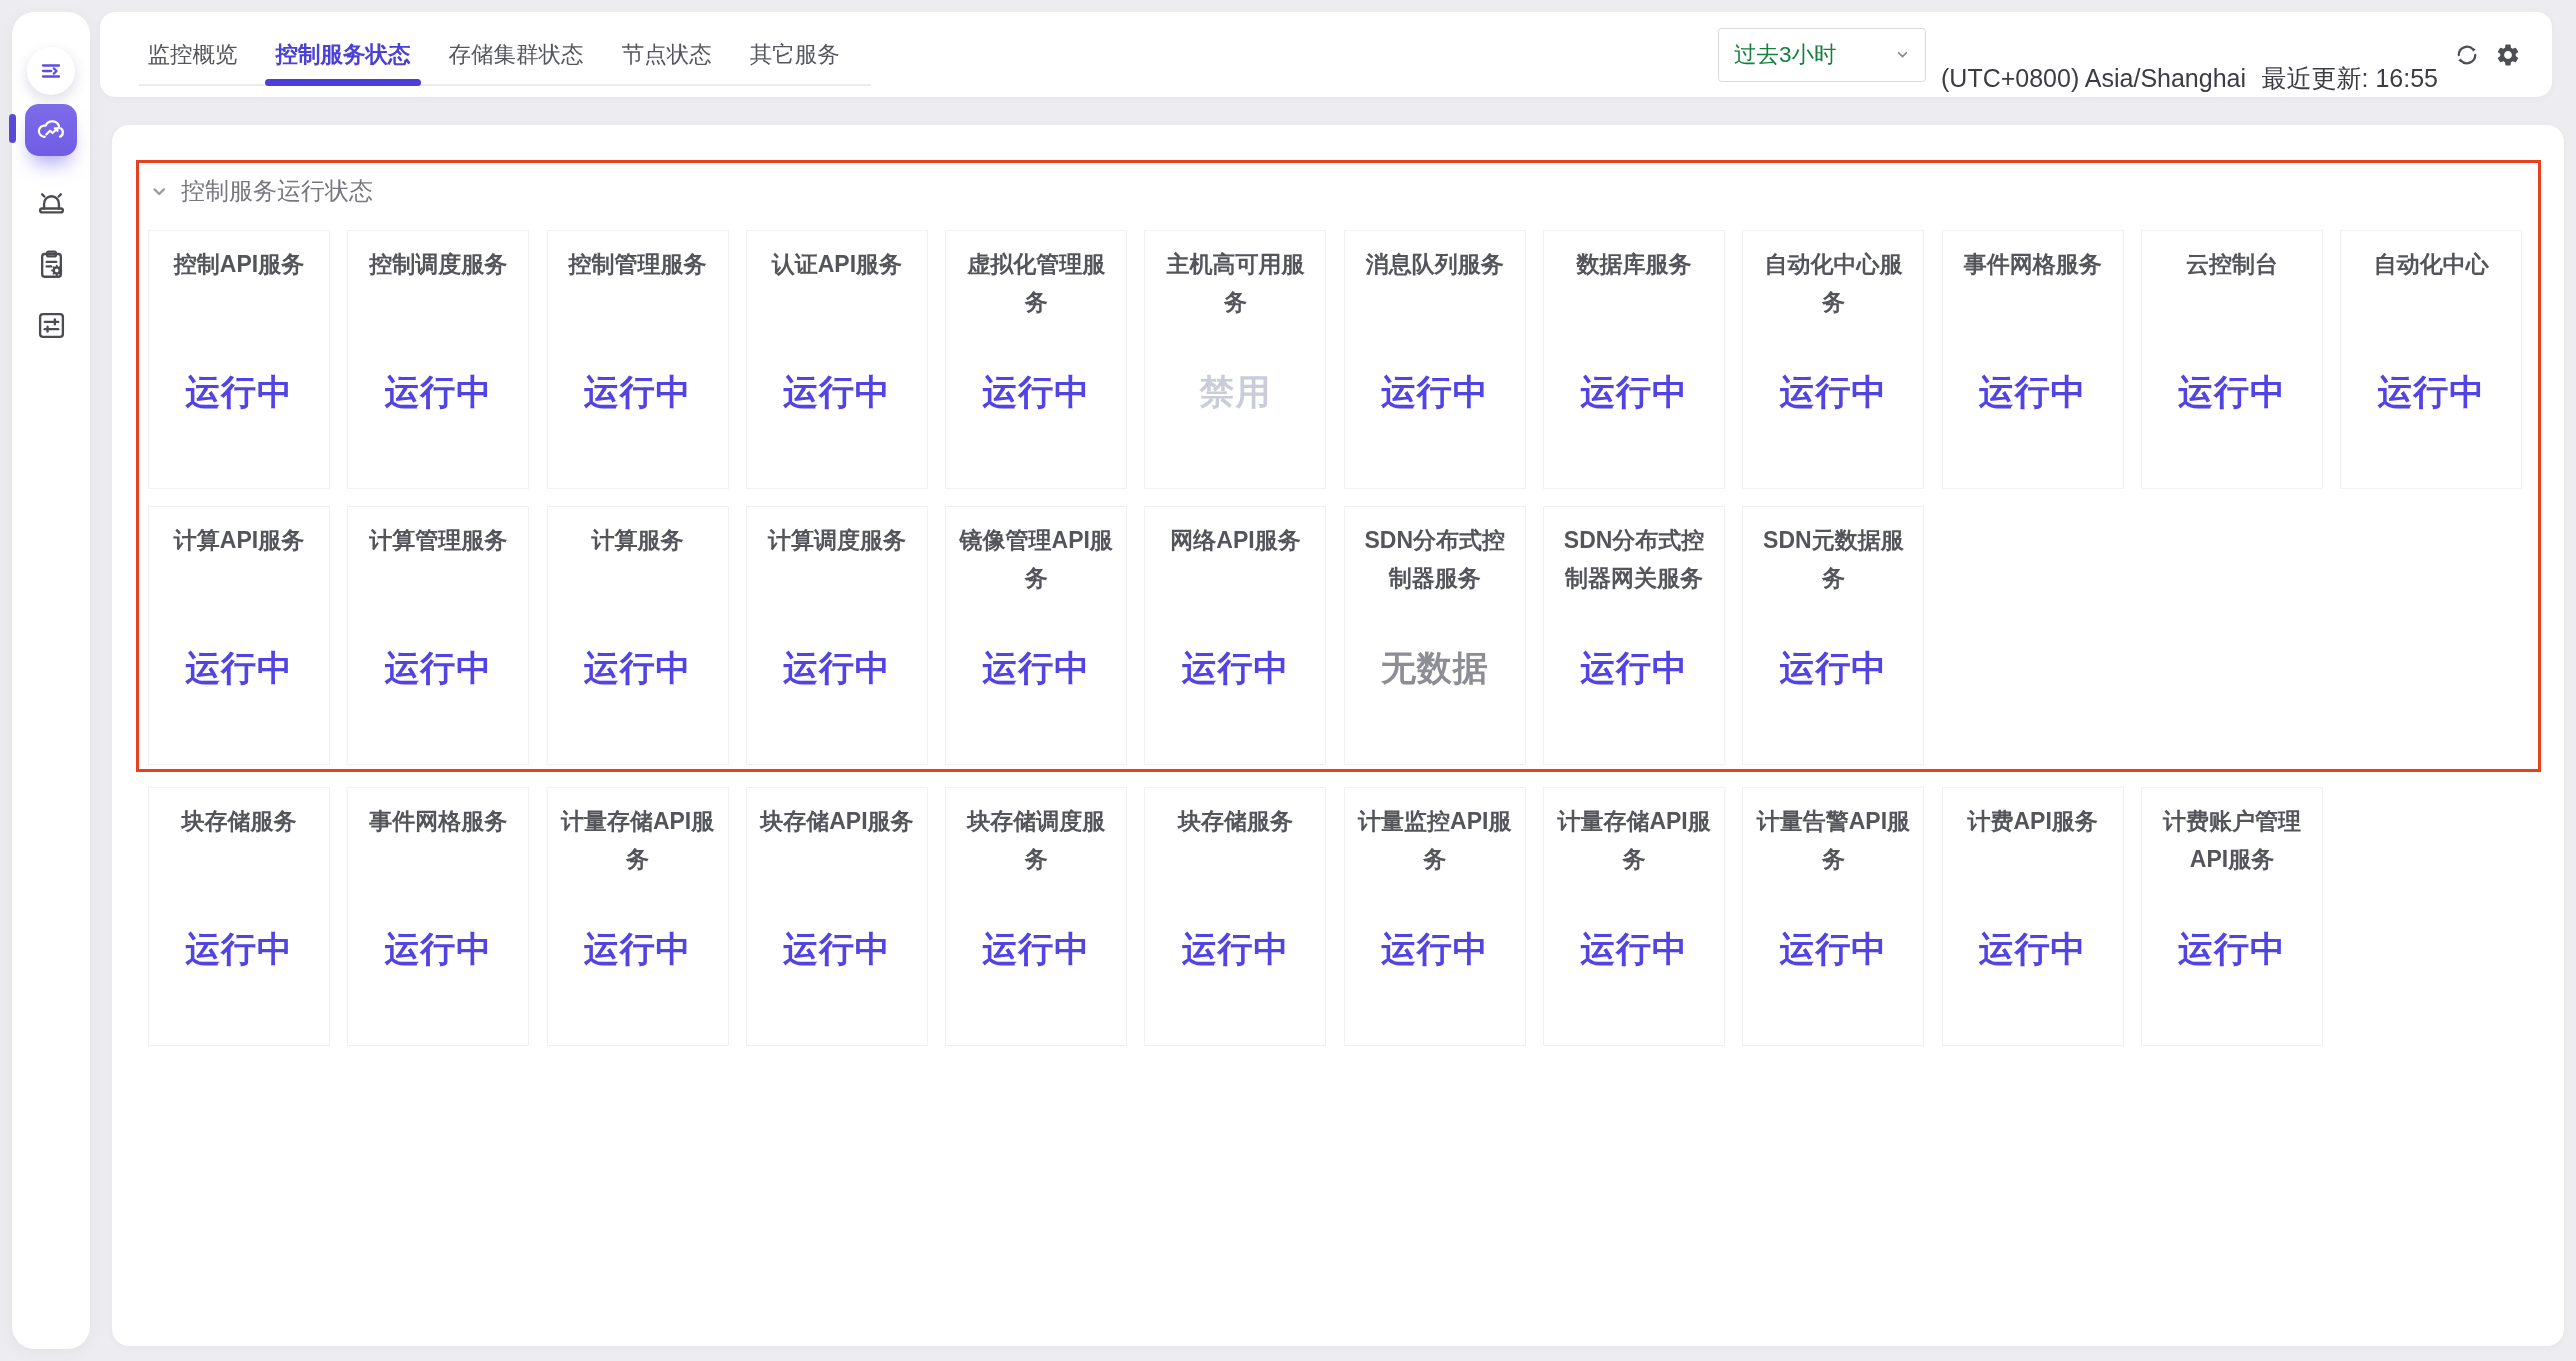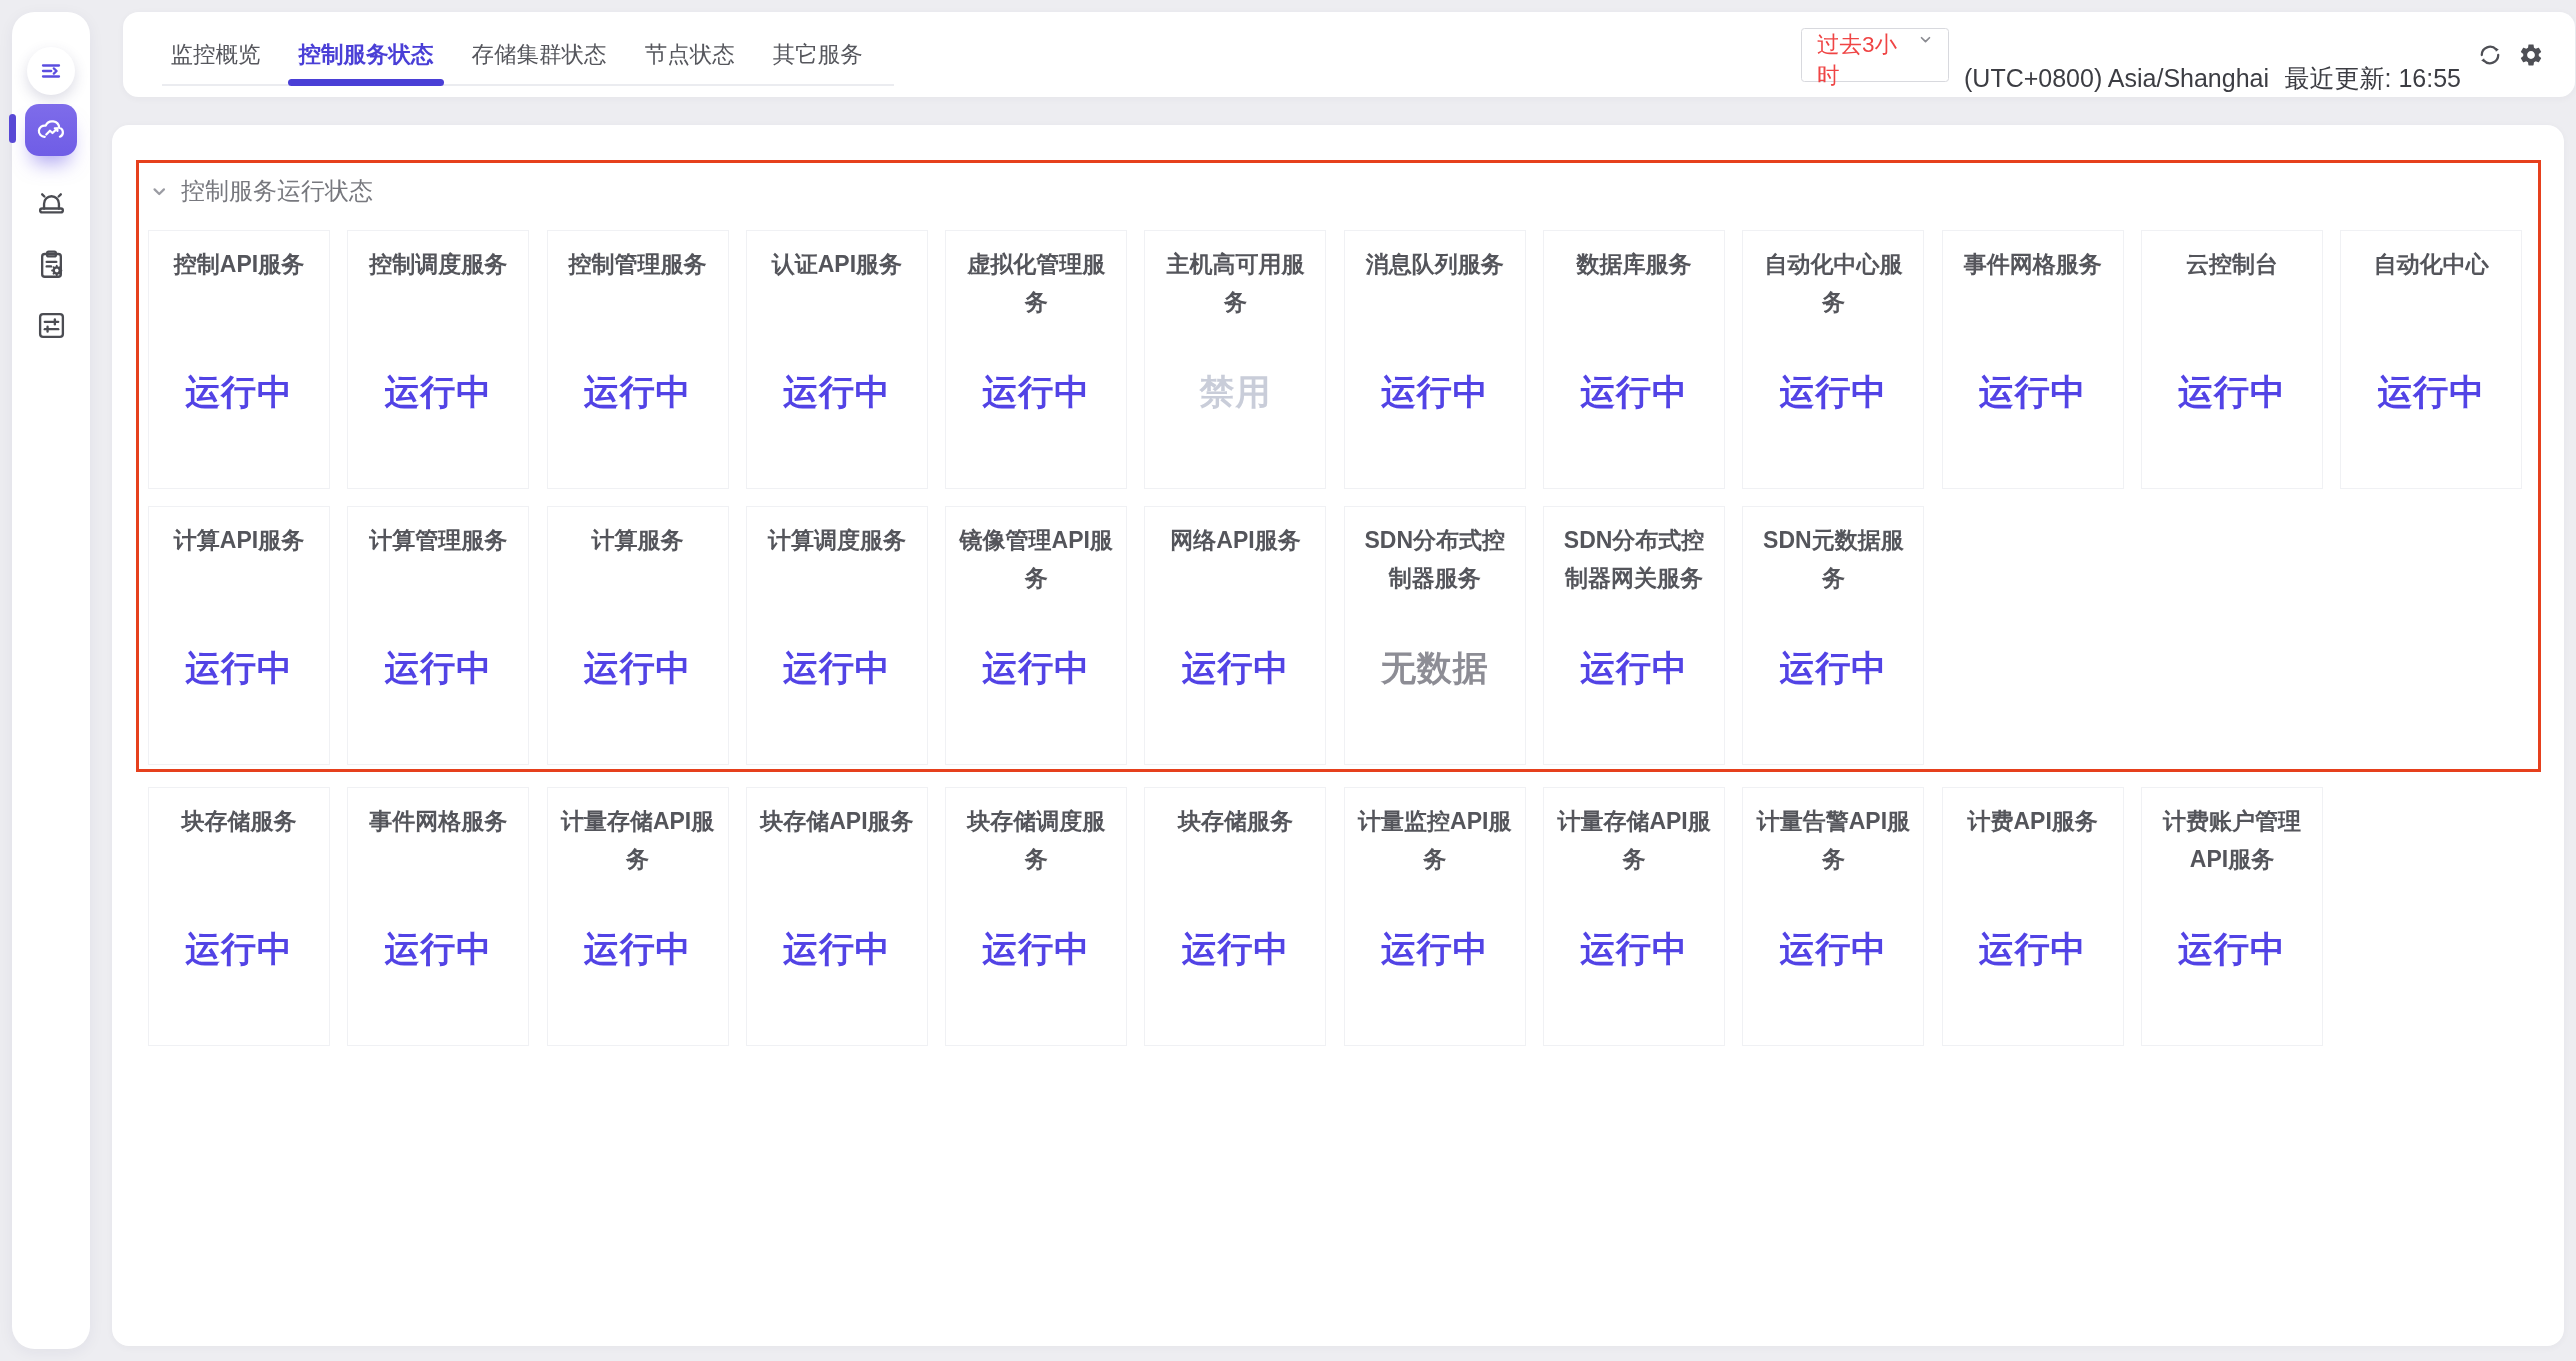--- a/index.html
+++ b/index.html
@@ -40,21 +40,21 @@
     display:flex; align-items:center; justify-content:center;
     color:#4b4c52; cursor:pointer;
   }
   .side-item.alarm    { top:166px; }
   .side-item.tasks    { top:228px; }
   .side-item.adjust   { top:289px; }
   .side-item svg, .side-tile svg, .side-toggle svg { display:block; }
 
   
   .topbar {
-    position:absolute; left:123px; top:12px; width:2452px; height:85px;
+    position:absolute; left:100px; top:12px; width:2452px; height:85px;
     background:#fff; border-radius:15.5px;
     box-shadow:0 1.7px 7px rgba(40,40,80,.04);
   }
   .tabs {
     position:absolute; left:37px; top:0; height:85px;
     display:flex; gap:17.3px; align-items:stretch;
   }
   .tabs::after {
     content:""; position:absolute; left:1.7px; right:-21px; bottom:11.2px;
     height:1.7px; background:#ebecf0;
@@ -67,23 +67,23 @@
   .tab.active { color:var(--tab-active,#4a3fd6); font-weight:700; }
   .tab.active::after {
     content:""; position:absolute; left:0; right:0; bottom:11.2px;
     height:7px; border-radius:3.5px; background:var(--tab-active,#4a3fd6); z-index:2;
   }
   .topbar-right {
     position:absolute; right:0; top:0; height:85px;
     display:flex; align-items:center; gap:15.5px; padding-right:31px;
   }
   .time-select {
-    width:148px; height:54px; border:1.7px solid #d8d9de; border-radius:3.5px;
-    background:#fff; display:flex; align-items:flex-start;
-    padding:0 12px 0 15.5px; font-size:22.5px; color:#ef4444; cursor:pointer;
+    width:208px; height:54px; border:1.7px solid #d8d9de; border-radius:3.5px;
+    background:#fff; display:flex; align-items:center;
+    padding:0 12px 0 15.5px; font-size:22.5px; color:#15803d; cursor:pointer;
   }
   .time-select .val { flex:1; }
   .tz-text, .update-text { font-size:25px; color:#3c3d43; white-space:nowrap;margin-top:48px; }
   .icon-btn { color:#4e4f55; cursor:pointer; display:flex; align-items:center; }
 
   
   .panel {
     position:absolute; left:112px; top:125px; width:2452px; height:1221px;
     background:#fff; border-radius:17px;
     box-shadow:0 1.7px 7px rgba(40,40,80,.04);

